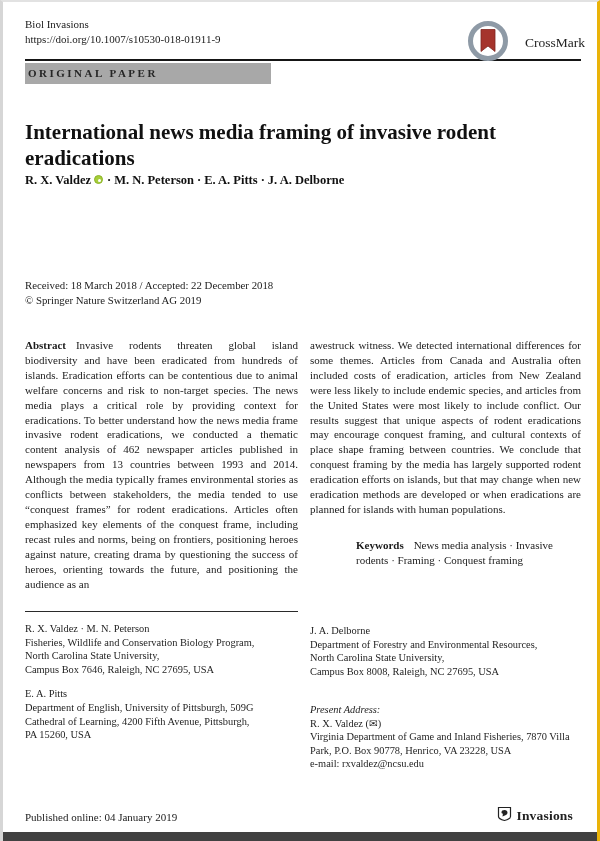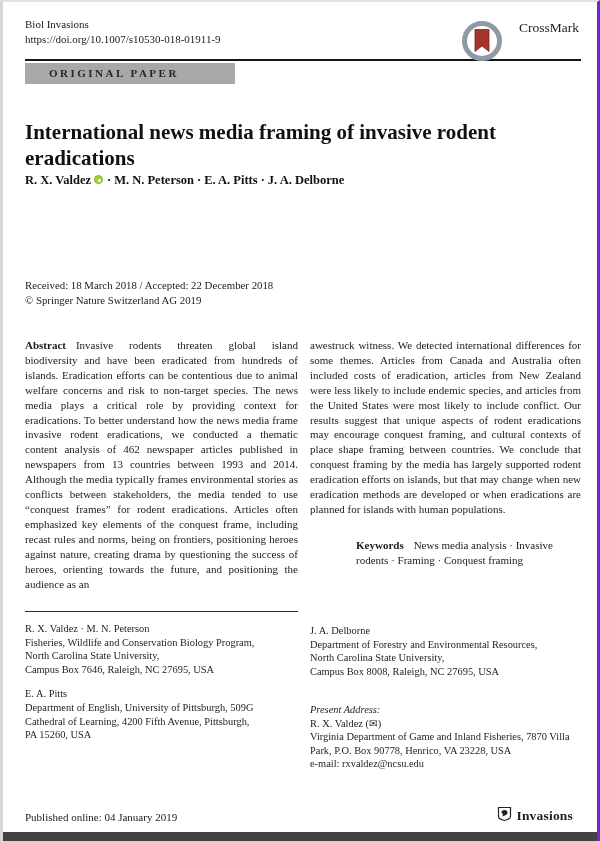--- a/index.html
+++ b/index.html
@@ -6,40 +6,40 @@
   * { box-sizing: border-box; }
   .page {
     position: relative;
     width: 600px;
     height: 841px;
     margin: 0 auto;
     background: #ffffff;
     font-family: "Liberation Serif", serif;
     color: #1b1b1b;
     border-left: 3px solid #d6d6d6;
-    border-right: 3px solid #6d28d9;
+    border-right: 3px solid #eab308;
     border-top: 2px solid #e2e2e2;
     overflow: hidden;
   }
   .footer-bar {
     position: absolute; left: 0; right: 0; bottom: 0; height: 9px;
     background: #414141;
   }
   
   .journal-block { position: absolute; top: 15px; left: 22px; line-height: 15px; font-size: 11px; }
   .journal-name { display: block; }
   .doi-link { display: block; color: #1b1b1b; text-decoration: none; }
-  .crossmark { position: absolute; top: 18px; right: 18px; display: flex; gap: 16px; cursor: pointer; }
+  .crossmark { position: absolute; top: 18px; right: 12px; display: flex; align-items: center; gap: 16px; cursor: pointer; }
   .crossmark-label { font-size: 13.5px; color: #222; }
   .top-rule { position: absolute; top: 57px; left: 22px; width: 556px; height: 2px; background: #151515; }
   .banner {
-    position: absolute; top: 61px; left: 22px; width: 210px; height: 21px;
+    position: absolute; top: 61px; left: 22px; width: 246px; height: 21px;
     background: #a8a8a8; color: #262626;
     font-size: 11px; font-weight: bold; letter-spacing: 2.5px;
-    line-height: 21px; padding-left: 24px;
+    line-height: 21px; padding-left: 3px;
   }
   
   .title {
     position: absolute; top: 103px; left: 22px; width: 510px;
     font-size: 21px; font-weight: bold; line-height: 26px; color: #111;
   }
   .authors { position: absolute; top: 171px; left: 22px; font-size: 12.5px; font-weight: bold; color: #111; white-space: nowrap; }
   .orcid-dot {
     display: inline-block; width: 9px; height: 9px; border-radius: 50%;
     background: #a6ce39; border: 1px solid #8db32a; margin: 0 1px 0 3px;

